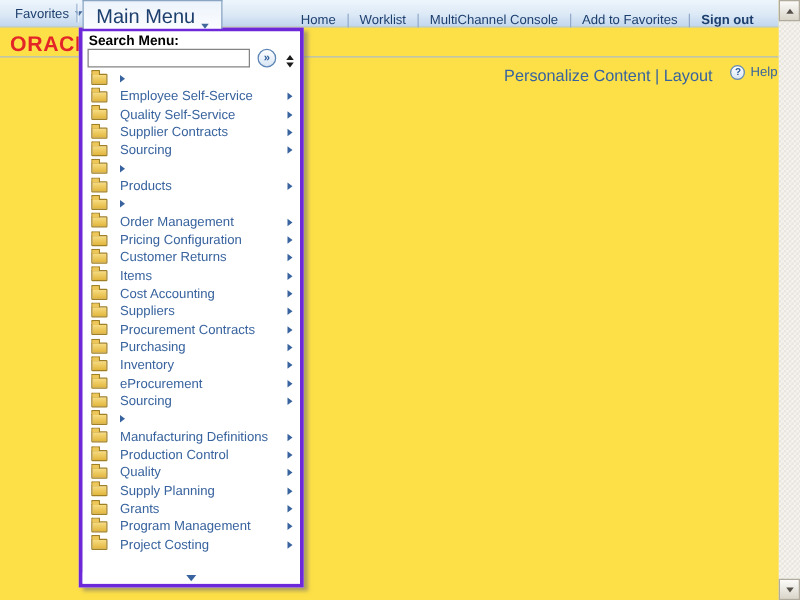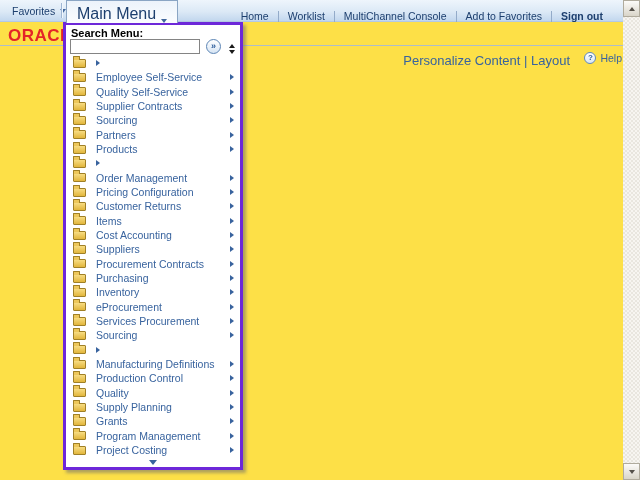--- a/index.html
+++ b/index.html
@@ -172,21 +172,20 @@
   </div>
 
   <div class="menu-row">
     <span class="folder-icon"></span>
     <span class="menu-label">Sourcing</span>
     <span class="submenu-arrow"></span>
   </div>
 
   <div class="menu-row">
     <span class="folder-icon"></span>
-    <span class="menu-label">Partners</span>
     <span class="submenu-arrow"></span>
   </div>
 
   <div class="menu-row">
     <span class="folder-icon"></span>
     <span class="menu-label">Products</span>
     <span class="submenu-arrow"></span>
   </div>
 
   <div class="menu-row">
@@ -248,25 +247,20 @@
     <span class="menu-label">Inventory</span>
     <span class="submenu-arrow"></span>
   </div>
 
   <div class="menu-row">
     <span class="folder-icon"></span>
     <span class="menu-label">eProcurement</span>
     <span class="submenu-arrow"></span>
   </div>
 
-  <div class="menu-row">
-    <span class="folder-icon"></span>
-    <span class="menu-label">Services Procurement</span>
-    <span class="submenu-arrow"></span>
-  </div>
 
   <div class="menu-row">
     <span class="folder-icon"></span>
     <span class="menu-label">Sourcing</span>
     <span class="submenu-arrow"></span>
   </div>
 
   <div class="menu-row">
     <span class="folder-icon"></span>
     <span class="submenu-arrow"></span>

